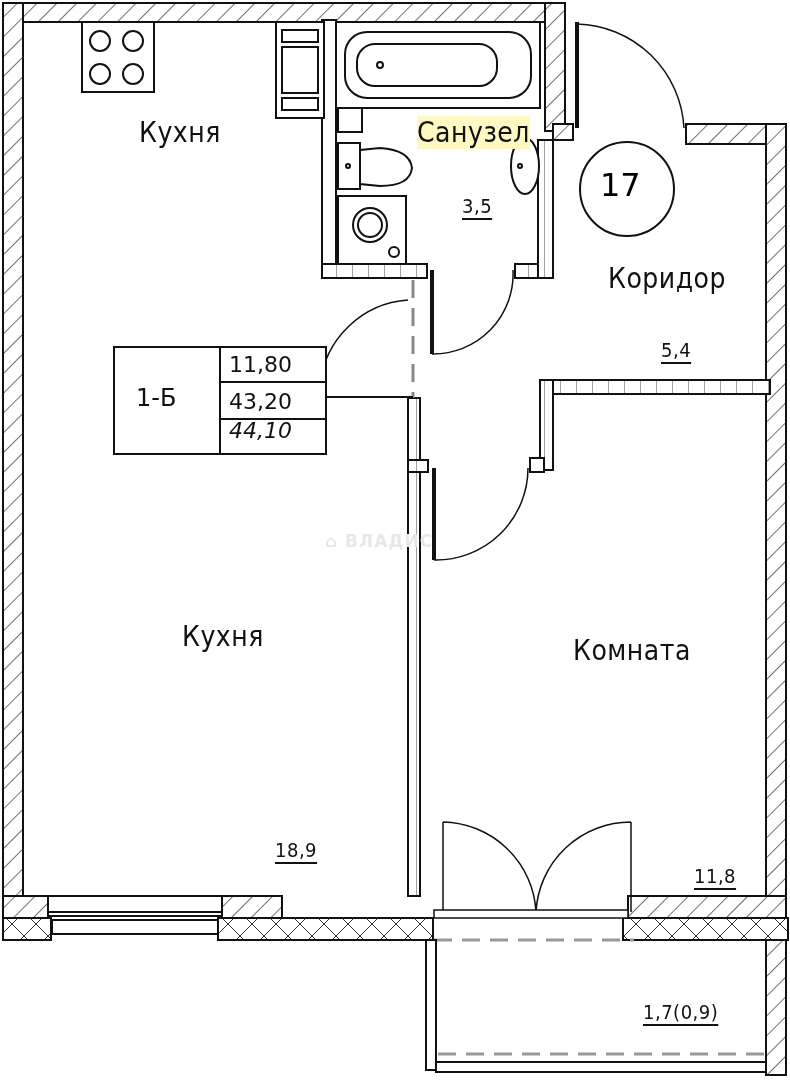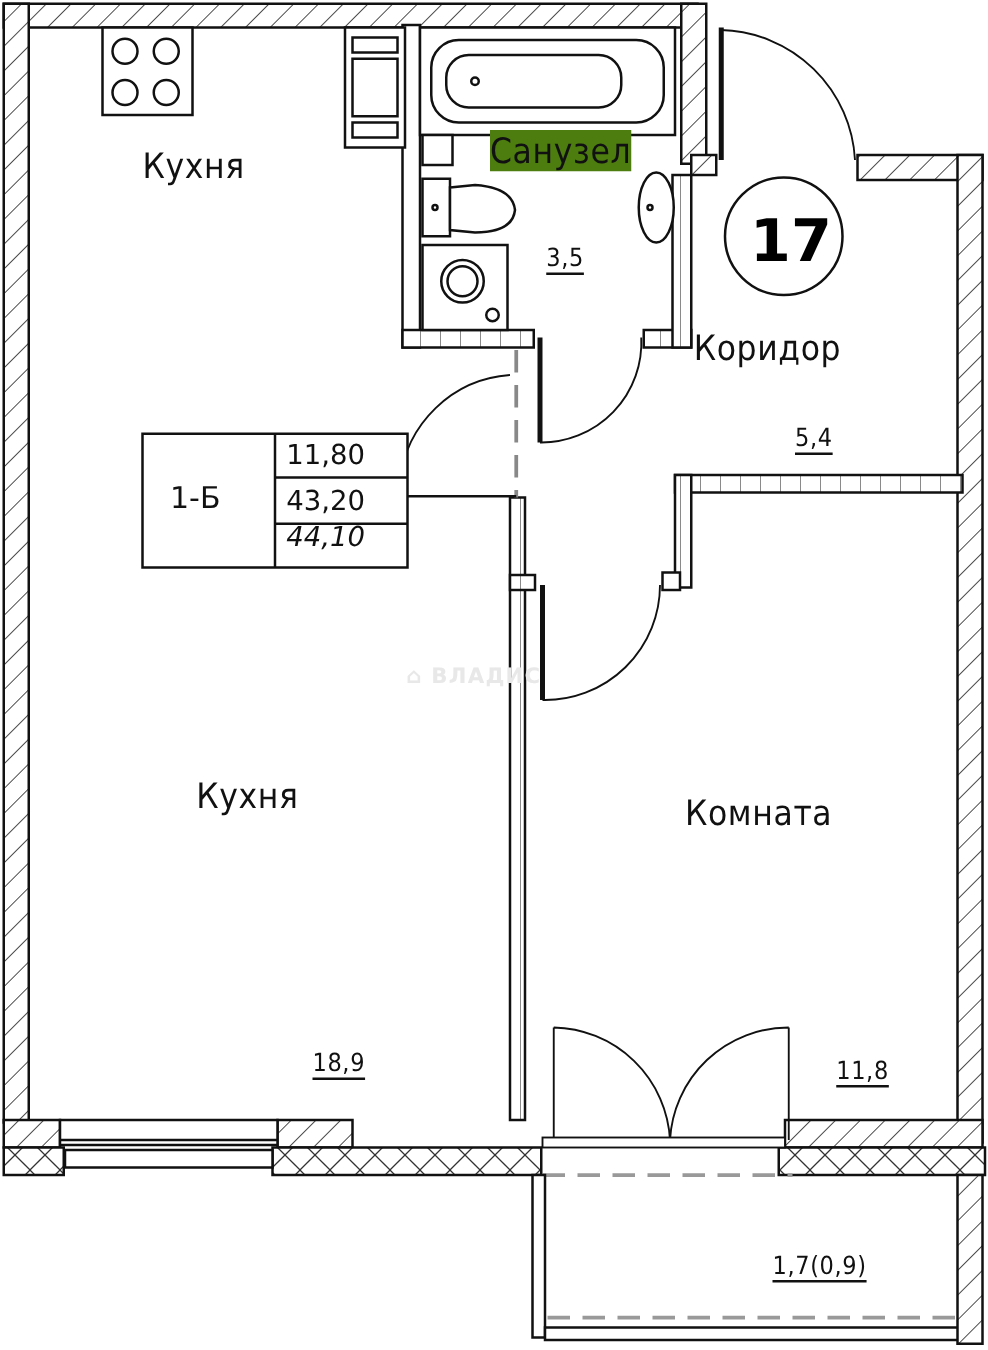--- a/index.html
+++ b/index.html
@@ -1,22 +1,22 @@
 <!DOCTYPE html>
 <html><head>
 <meta charset="utf-8">
 <style>
   html, body { margin: 0; padding: 0; background: #ffffff; }
   body { width: 790px; height: 1080px; position: relative; overflow: hidden; font-family: "DejaVu Sans", sans-serif; }
   svg.plan { position: absolute; left: 0; top: 0; }
-  .lbl { position: absolute; color: #111; font-family: "DejaVu Sans Condensed", "DejaVu Sans", sans-serif; white-space: nowrap; letter-spacing: 0.5px; }
+  .lbl { position: absolute; color: #111; font-family: "DejaVu Sans Condensed", "DejaVu Sans", sans-serif; white-space: nowrap; letter-spacing: 0.5px; margin-left: 25px; }
   .room-name { font-size: 28px; }
   .area { font-size: 20px; text-decoration: underline; text-underline-offset: 5px; text-decoration-thickness: 2px; }
   .tbl-cell { position: absolute; font-size: 22px; color: #111; }
-  .apt-num { font-size: 47px; position: absolute; font-weight: bold; }
+  .apt-num { font-size: 32px; position: absolute; }
   .wm { position: absolute; color: #e8e8e8; font-size: 17px; font-weight: bold; letter-spacing: 1px; }
 </style>
 </head>
 <body>
 
 <svg class="plan" width="790" height="1080" viewBox="0 0 790 1080" xmlns="http://www.w3.org/2000/svg">
   <defs>
     <pattern id="hatch" width="14" height="14" patternUnits="userSpaceOnUse" patternTransform="rotate(45)">
       <rect width="14" height="14" fill="#fff"></rect>
       <line x1="0" y1="0" x2="0" y2="14" stroke="#333" stroke-width="1.4"></line>
@@ -145,29 +145,29 @@
     <rect x="114" y="347" width="212" height="107"></rect>
     <line x1="220" y1="347" x2="220" y2="454"></line>
     <line x1="220" y1="382" x2="326" y2="382"></line>
     <line x1="220" y1="419" x2="326" y2="419"></line>
   </g>
 
   <circle cx="627" cy="189" r="47" fill="#fff" stroke="#111" stroke-width="2"></circle>
 </svg>
 
 <div class="lbl room-name" style="left:114px; top:116px;">Кухня</div>
-<div class="lbl room-name" style="left:392px; top:104px; background:#4d7c0f;">Санузел</div>
+<div class="lbl room-name" style="left:392px; top:116px; background:#fef9c3;">Санузел</div>
 <div class="lbl area" style="left:437px; top:194px;">3,5</div>
 <div class="apt-num" style="left:600px; top:166px;">17</div>
-<div class="lbl room-name" style="left:555px; top:262px;">Коридор</div>
+<div class="lbl room-name" style="left:583px; top:262px;">Коридор</div>
 <div class="lbl area" style="left:636px; top:338px;">5,4</div>
 <div class="lbl room-name" style="left:157px; top:620px;">Кухня</div>
 <div class="lbl area" style="left:250px; top:838px;">18,9</div>
 <div class="lbl room-name" style="left:548px; top:634px;">Комната</div>
-<div class="lbl area" style="left:632px; top:844px;padding-left:37px;">11,8</div>
+<div class="lbl area" style="left:632px; top:864px;padding-left:37px;">11,8</div>
 <div class="lbl area" style="left:618px; top:1000px;">1,7(0,9)</div>
 
 <div class="tbl-cell" style="left:136px; top:384px; font-size:24px;">1-Б</div>
 <div class="tbl-cell" style="left:229px; top:352px;">11,80</div>
 <div class="tbl-cell" style="left:229px; top:389px;">43,20</div>
 <div class="tbl-cell" style="left:229px; top:418px;font-style:italic;">44,10</div>
 
 <div class="wm" style="left:325px; top:531px;">
   <span>⌂</span>
   <span>ВЛАДИС</span>

